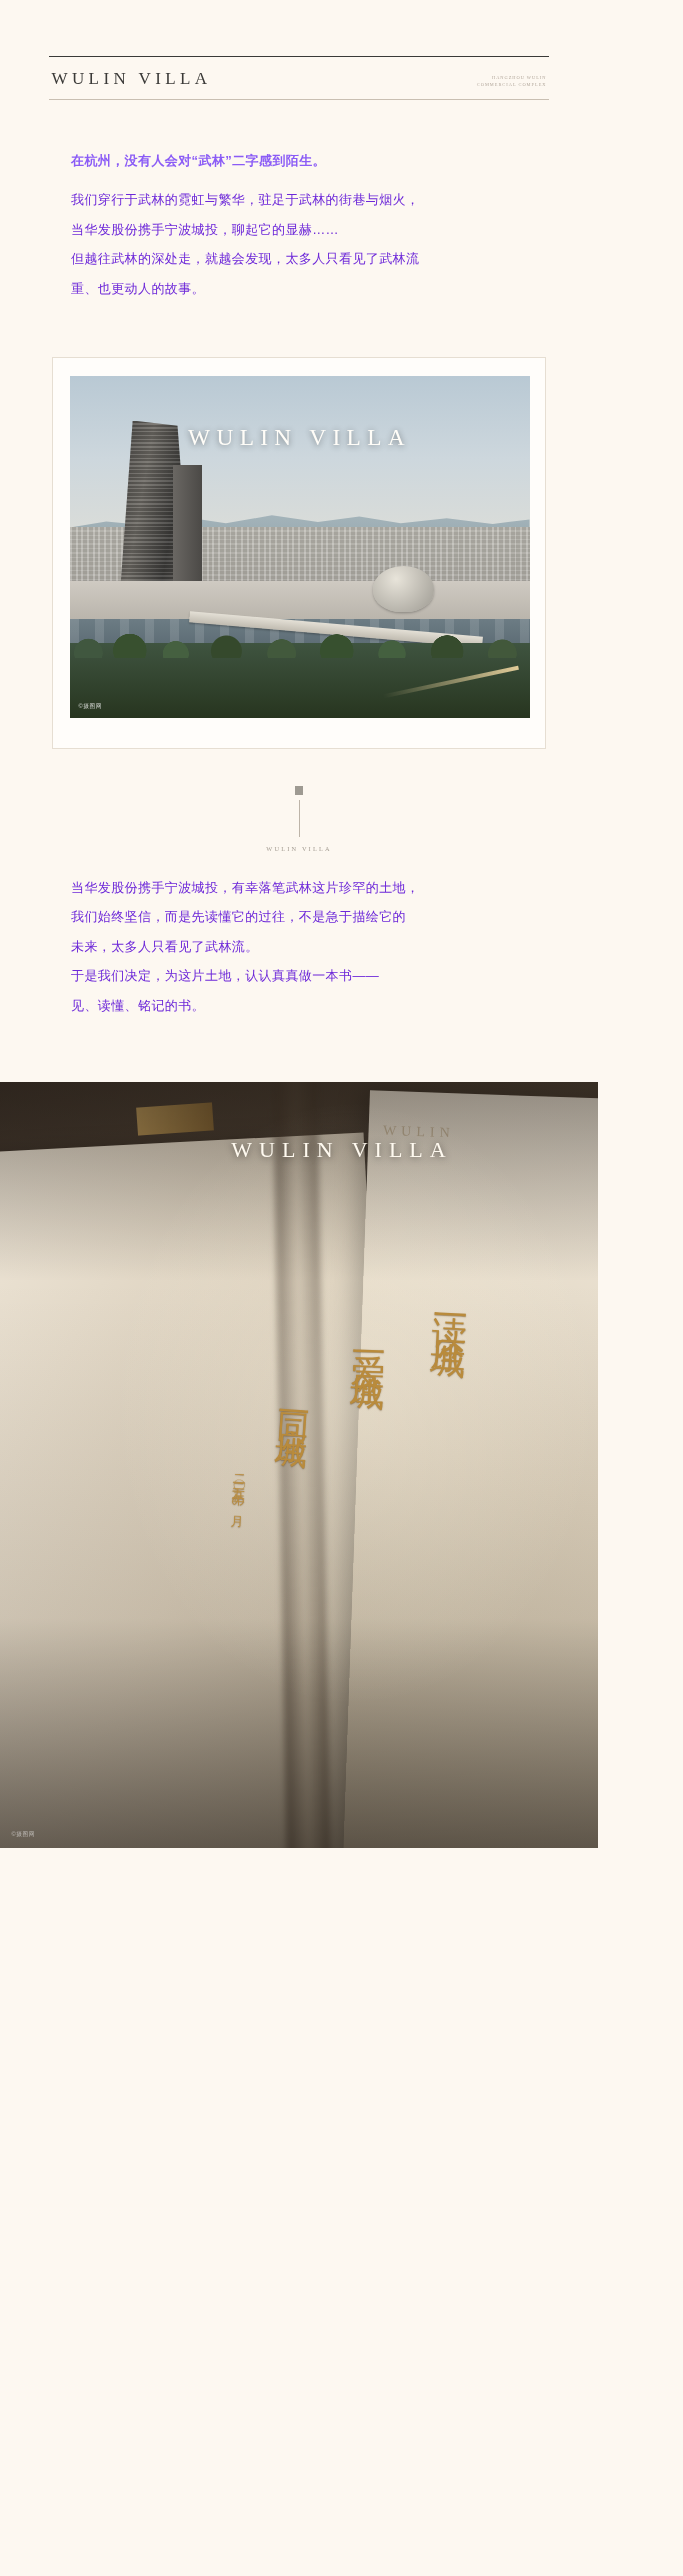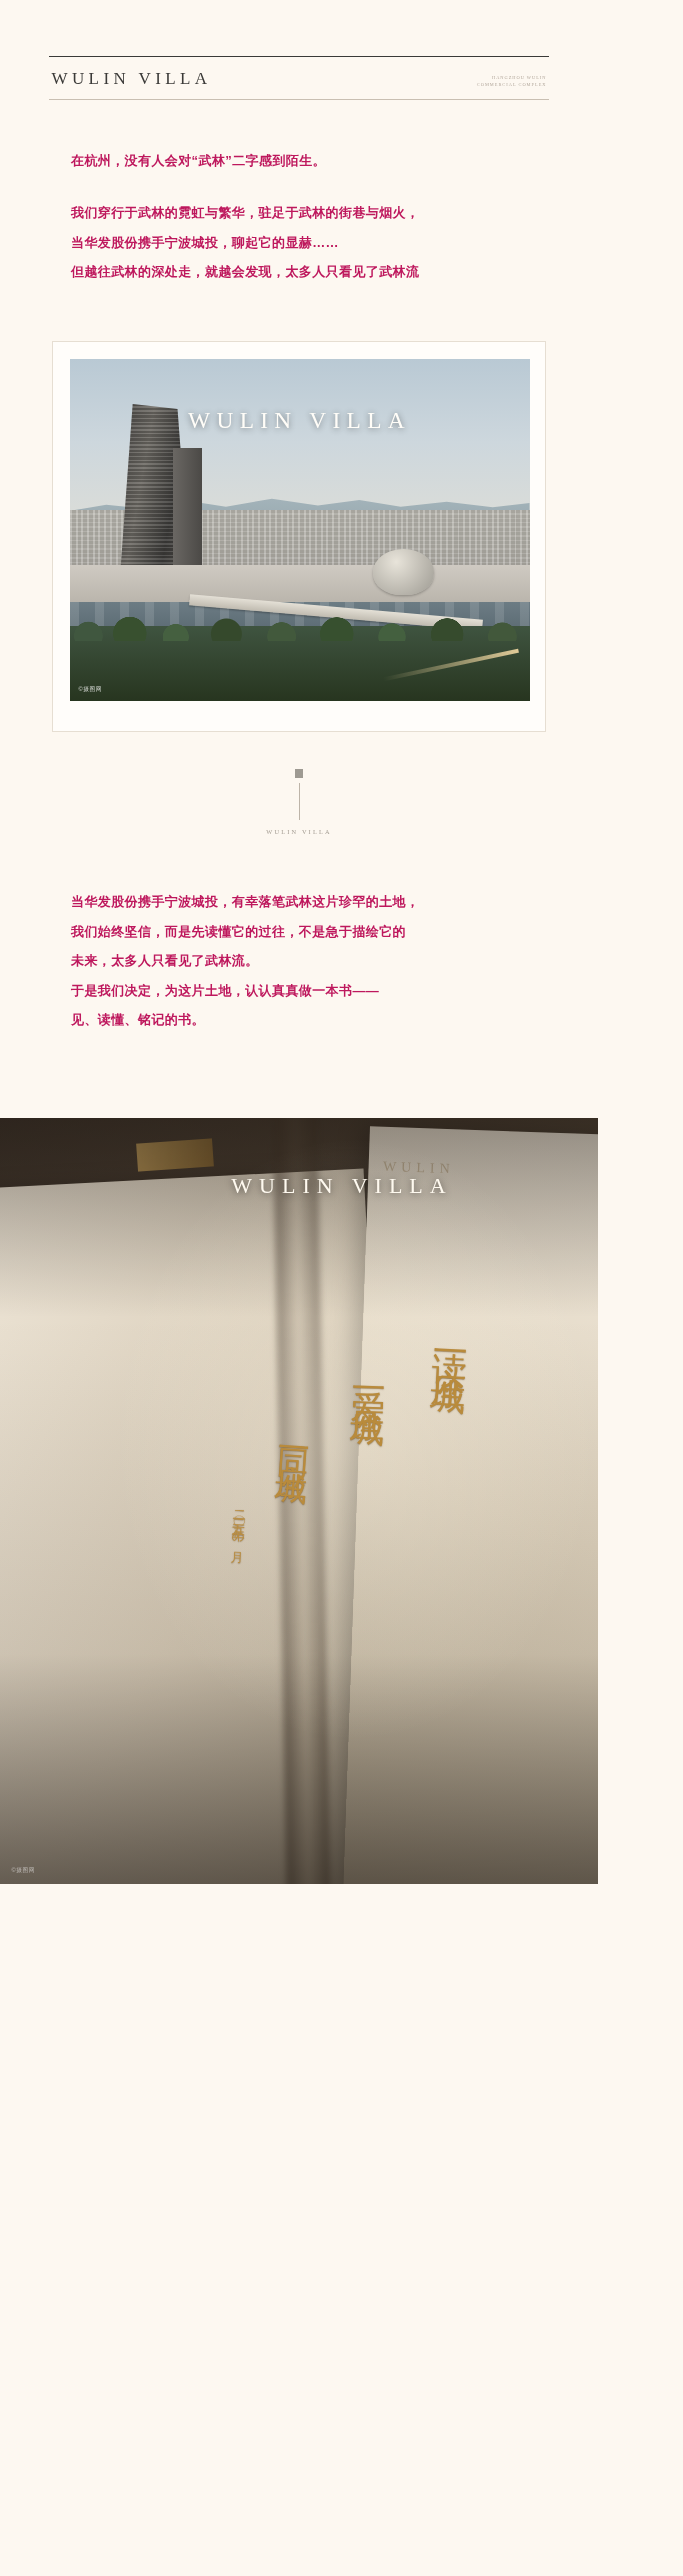--- a/index.html
+++ b/index.html
@@ -53,29 +53,28 @@
   }
 
   
   .text-block {
     padding: 0 71px;
     margin-top: 47px;
   }
   .para {
     font-size: 13px;
     line-height: 2.28;
-    color: #be185d;
+    color: #6d28d9;
     letter-spacing: 0.4px;
     text-align: left;
-    font-weight: bold;
   }
   .para.bold {
     font-weight: 700;
-    color: #be185d;
-    margin-bottom: 22px;
+    color: #8b5cf6;
+    margin-bottom: 9px;
   }
 
   
   .hero-wrap {
     margin: 54px auto 0 auto;
     width: 494px;
     background: #fffdfa;
     border: 0.6px solid #e6ded2;
     padding: 17.7px 16.5px 30px 16.5px;
   }
@@ -232,21 +231,21 @@
   }
   .orn-label {
     margin-top: 7.6px;
     font-family: "Liberation Serif", serif;
     font-size: 6.3px;
     letter-spacing: 2.2px;
     color: #a39c92;
   }
 
   
-  .text-block.second { margin-top: 52px; padding-bottom: 83px; }
+  .text-block.second { margin-top: 21px; padding-bottom: 61px; }
 
   
   .book {
     position: relative;
     width: 684px;
     height: 766px;
     overflow: hidden;
     background: linear-gradient(160deg, #3b3129 0%, #4a3e32 18%, #6a5b49 40%, #8d7c64 62%, #b5a58b 100%);
   }
   .book-page-left {
@@ -345,20 +344,21 @@
       </div>
     </div>
     <div class="header-rule-bottom"></div>
   </div>
 
   <div class="text-block">
     <p class="para bold">在杭州，没有人会对“武林”二字感到陌生。</p>
     <p class="para">我们穿行于武林的霓虹与繁华，驻足于武林的街巷与烟火，</p>
     <p class="para">当华发股份携手宁波城投，聊起它的显赫……</p>
     <p class="para">但越往武林的深处走，就越会发现，太多人只看见了武林流</p>
+    <p class="para">重、也更动人的故事。</p>
   </div>
 
   <div class="hero-wrap">
     <div class="hero">
       <div class="sky"></div>
       <div class="hills"></div>
       <div class="city"></div>
       <div class="tower"></div>
       <div class="tower2"></div>
       <div class="podium"></div>

